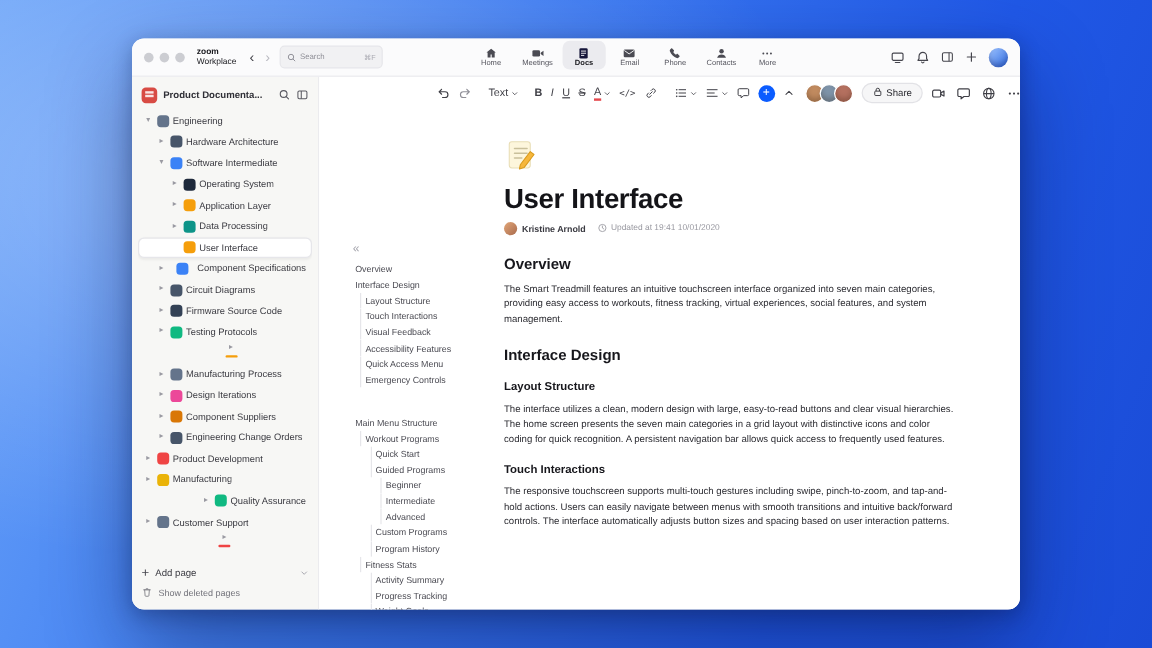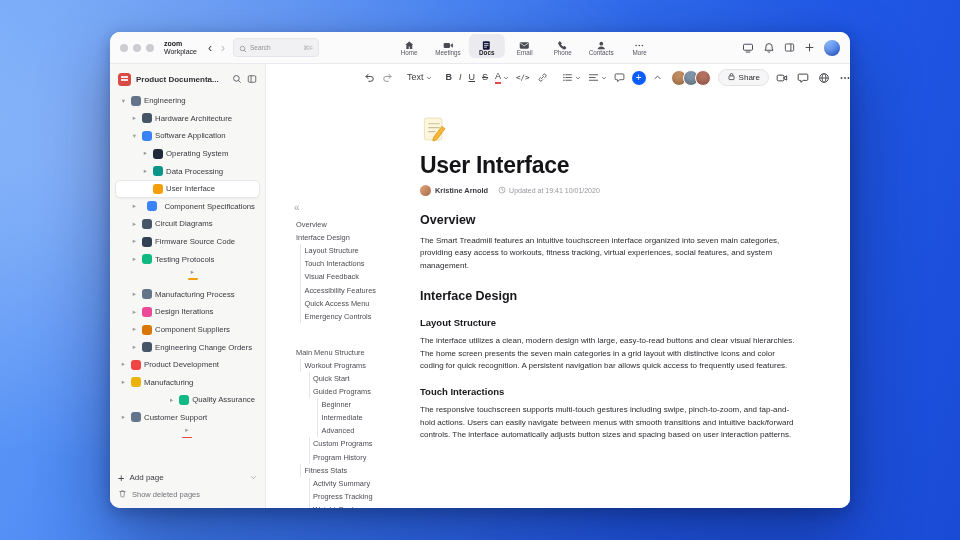--- a/index.html
+++ b/index.html
@@ -231,26 +231,31 @@
               <span class="tlabel">Engineering</span>
             </div>
             <div class="tree-item" style="padding-left: 14px;">
               <span class="chev">▸</span>
               <span class="ticon" style="background: rgb(71, 85, 105);"></span>
               <span class="tlabel">Hardware Architecture</span>
             </div>
             <div class="tree-item" style="padding-left: 14px;">
               <span class="chev">▾</span>
               <span class="ticon" style="background: rgb(59, 130, 246);"></span>
-              <span class="tlabel">Software Application</span>
+              <span class="tlabel">Software Intermediate</span>
             </div>
             <div class="tree-item" style="padding-left: 25px;">
               <span class="chev">▸</span>
               <span class="ticon" style="background: rgb(30, 41, 59);"></span>
               <span class="tlabel">Operating System</span>
+            </div>
+            <div class="tree-item" style="padding-left: 25px;">
+              <span class="chev">▸</span>
+              <span class="ticon" style="background: rgb(245, 158, 11);"></span>
+              <span class="tlabel">Application Layer</span>
             </div>
             <div class="tree-item" style="padding-left: 25px;">
               <span class="chev">▸</span>
               <span class="ticon" style="background: rgb(13, 148, 136);"></span>
               <span class="tlabel">Data Processing</span>
             </div>
             <div class="tree-item selected" style="padding-left: 25px;">
               <span class="chev"></span>
               <span class="ticon" style="background: rgb(245, 158, 11);"></span>
               <span class="tlabel">User Interface</span>

